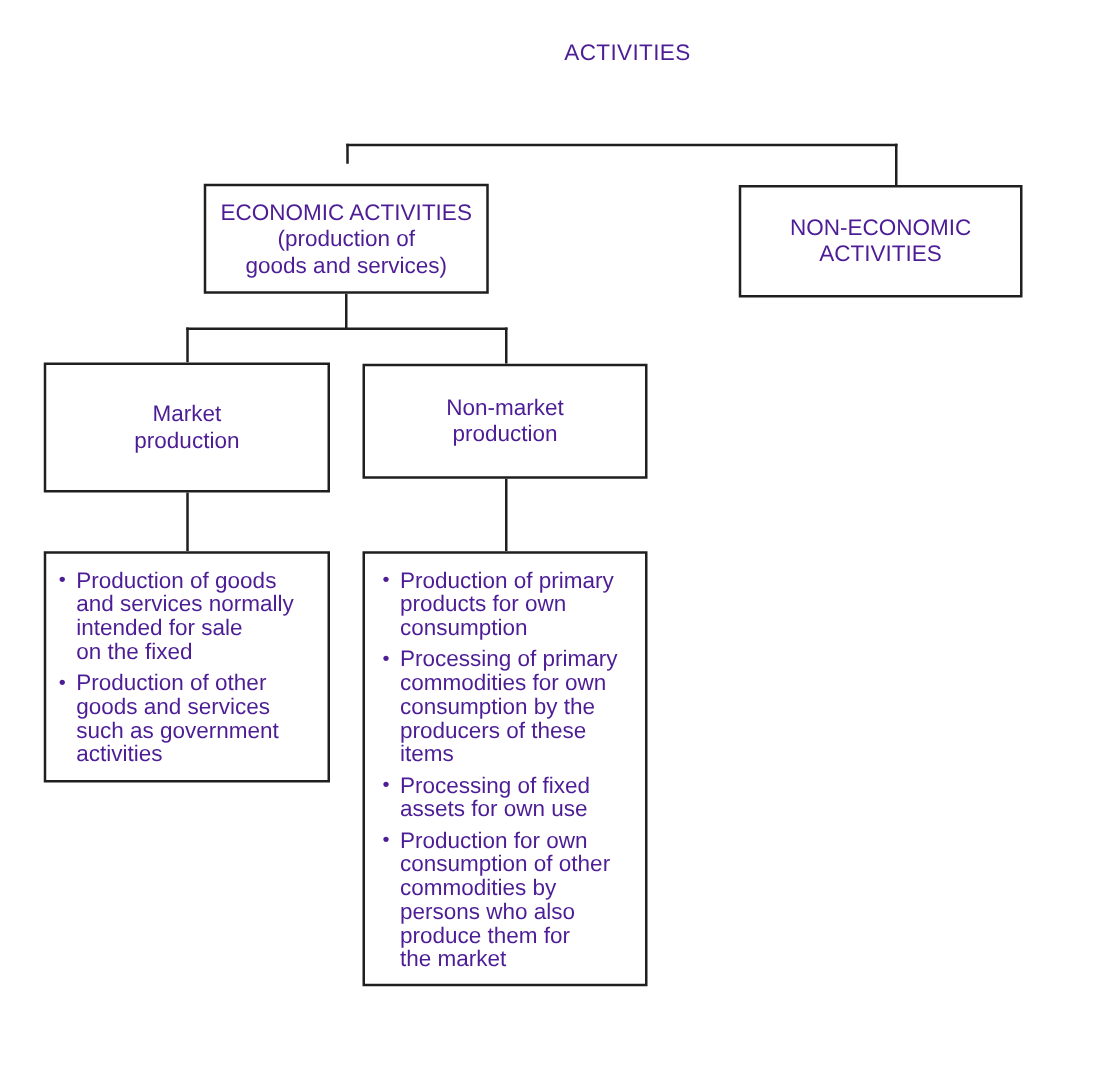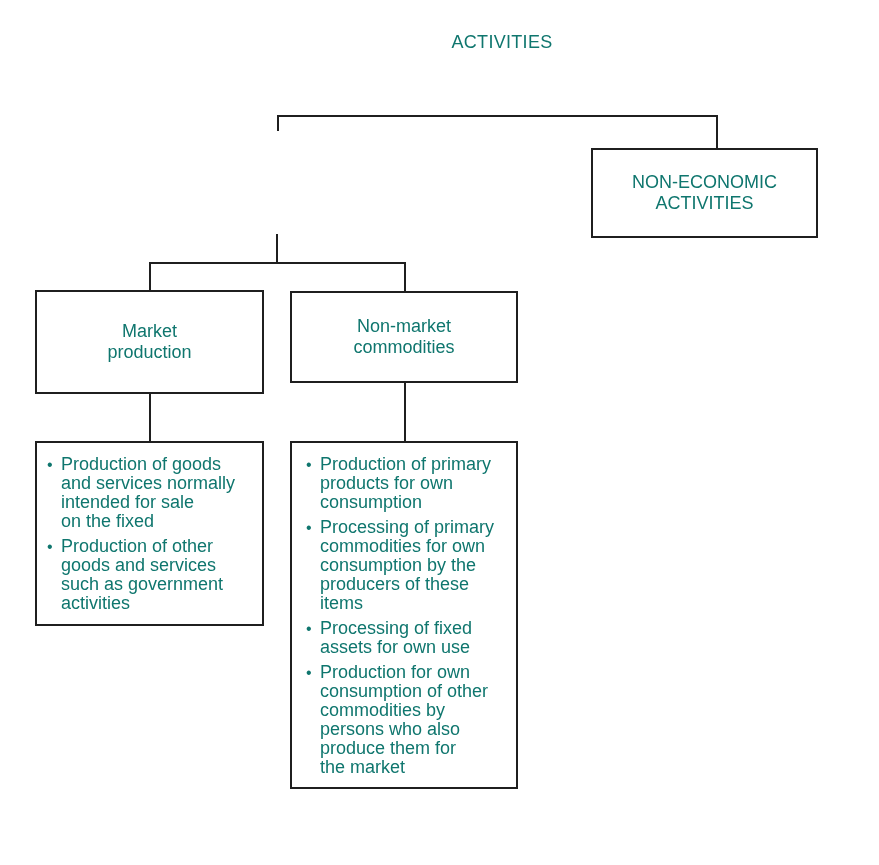--- a/index.html
+++ b/index.html
@@ -6,21 +6,21 @@
     margin: 0;
     padding: 0;
     background: #ffffff;
   }
   .canvas {
     position: relative;
     width: 879px;
     height: 865px;
     background: #ffffff;
     font-family: "Liberation Sans", sans-serif;
-    color: #0f766e;
+    color: #4c1d95;
     overflow: hidden;
   }
   .title {
     position: absolute;
     left: 402px;
     top: 32px;
     width: 200px;
     text-align: center;
     font-size: 18px;
     letter-spacing: 0.3px;
@@ -90,34 +90,39 @@
   <div class="line l-top-h"></div>
   <div class="line l-top-stub"></div>
   <div class="line l-top-right-v"></div>
   <div class="line l-econ-v"></div>
   <div class="line l-mid-h"></div>
   <div class="line l-mid-left-v"></div>
   <div class="line l-mid-right-v"></div>
   <div class="line l-mkt-det-v"></div>
   <div class="line l-nonmkt-det-v"></div>
 
+  <div class="node center-node node-economic">
+    <div class="node-label">ECONOMIC ACTIVITIES
+(production of
+goods and services)</div>
+  </div>
 
   <div class="node center-node node-noneconomic">
     <div class="node-label">NON-ECONOMIC
 ACTIVITIES</div>
   </div>
 
   <div class="node center-node node-market">
     <div class="node-label">Market
 production</div>
   </div>
 
   <div class="node center-node node-nonmarket">
     <div class="node-label">Non-market
-commodities</div>
+production</div>
   </div>
 
   <div class="node details-market">
     <div class="bullet-item">
       <span class="bullet-marker">•</span>
       <span class="bullet-text">Production of goods
 and services normally
 intended for sale
 on the fixed</span>
     </div>

